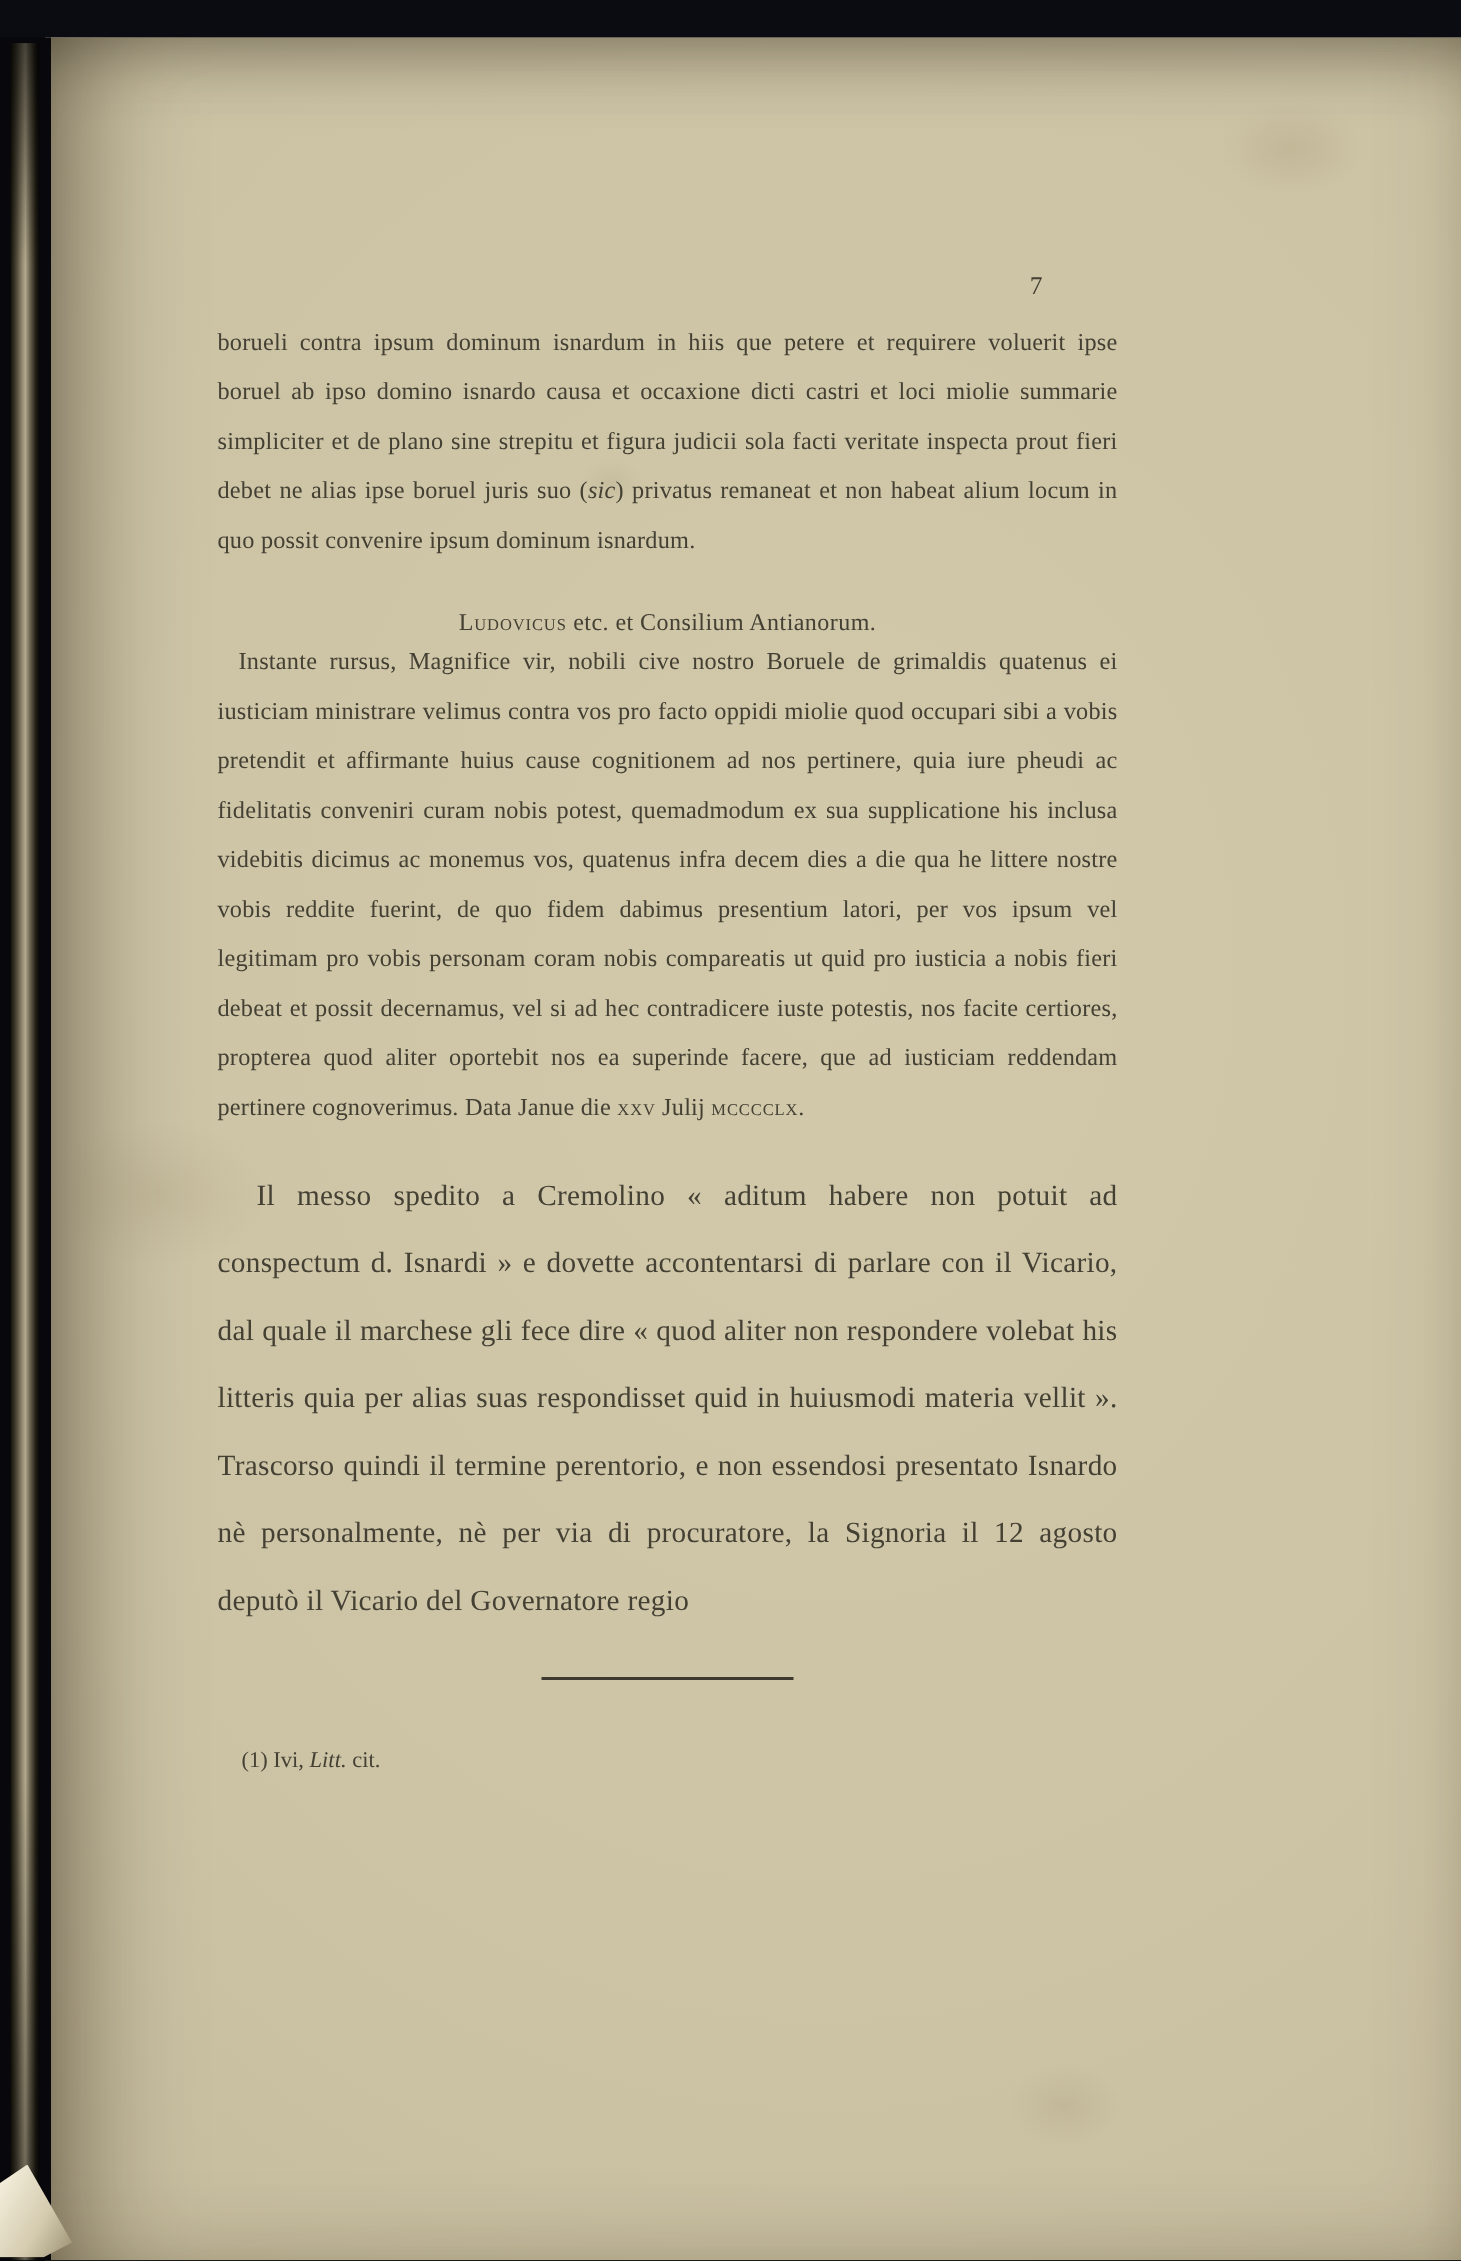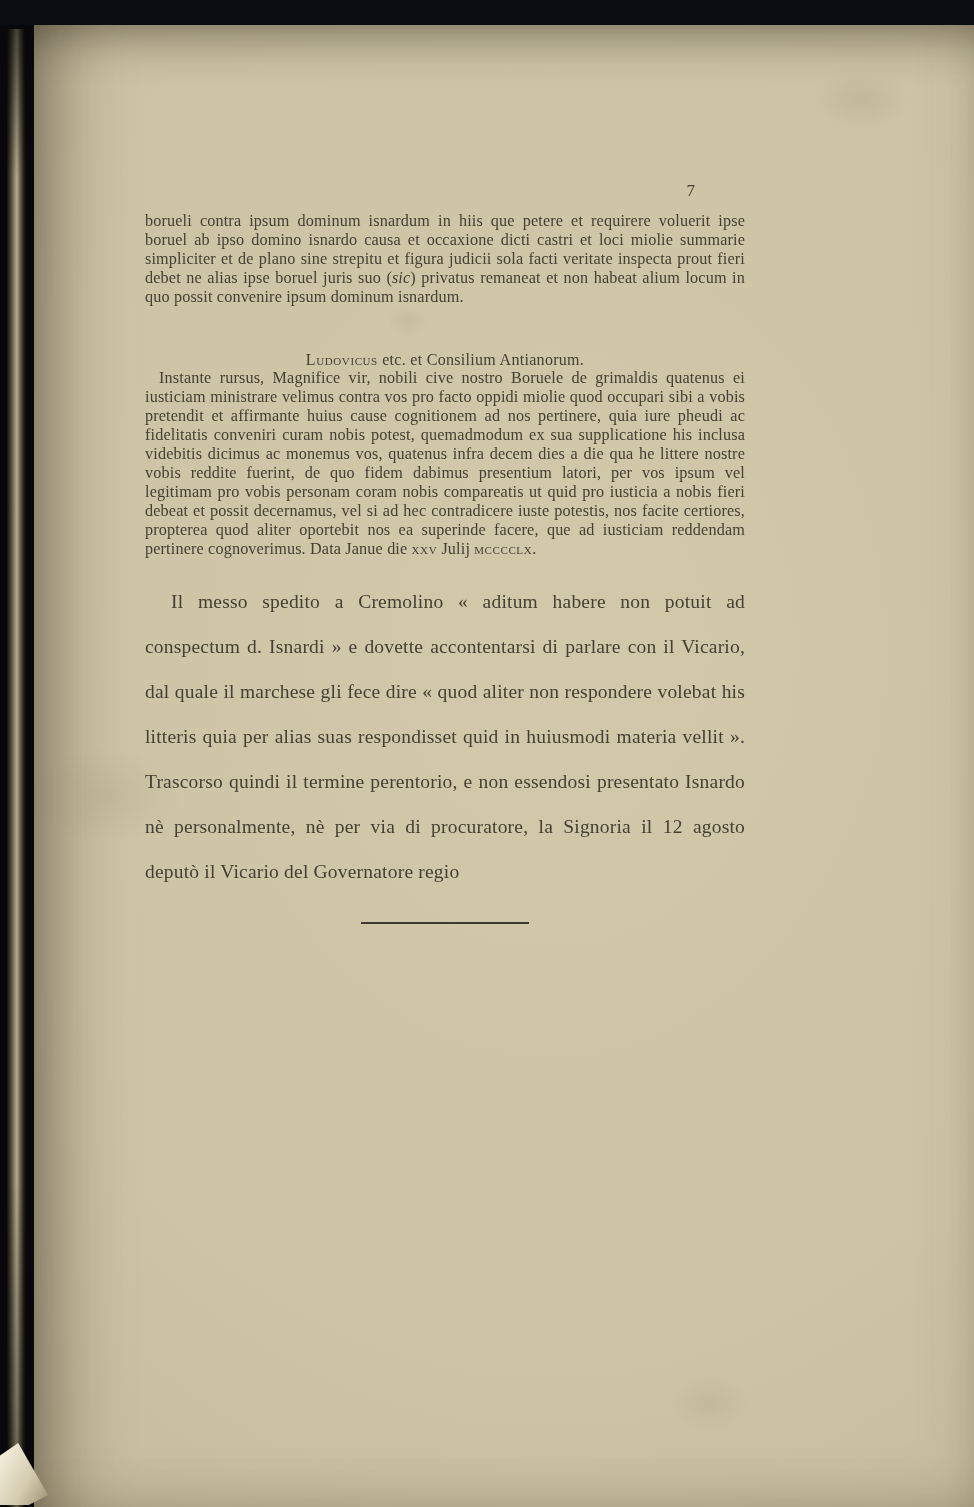--- a/index.html
+++ b/index.html
@@ -63,34 +63,34 @@
   }
   .page-number {
     text-align: right;
     padding-right: 50px;
     font-size: 17px;
     line-height: 22px;
   }
   p { margin: 0; }
   .latin {
     font-size: 16.2px;
-    line-height: 19px;
+    line-height: 33px;
     text-align: justify;
     letter-spacing: 0.15px;
   }
   .p-first { margin-top: 10px; }
   .italian {
     font-size: 19.5px;
     line-height: 33px;
     text-align: justify;
     letter-spacing: 0.2px;
   }
   .p-intro { margin-top: 24px; text-indent: 28px; }
   .heading {
-    margin-top: 44px;
+    margin-top: 30px;
     text-align: center;
     font-size: 16px;
     letter-spacing: 0.3px;
   }
   .p-letter { text-indent: 14px; }
   .p-narrative { margin-top: 20px; text-indent: 26px; line-height: 45px; }
   .footnote-rule {
     margin-top: 28px;
     width: 168px;
     border: 0;
@@ -119,20 +119,21 @@
 
 
       <div class="heading"><span class="seg-sc">Ludovicus</span><span> etc. et Consilium Antianorum.</span></div>
 
       <p class="latin p-letter"><span>Instante rursus, Magnifice vir, nobili cive nostro Boruele de grimaldis quatenus ei iusticiam ministrare velimus contra vos pro facto oppidi miolie quod occupari sibi a vobis pretendit et affirmante huius cause cognitionem ad nos pertinere, quia iure pheudi ac fidelitatis conveniri curam nobis potest, quemadmodum ex sua supplicatione his inclusa videbitis dicimus ac monemus vos, quatenus infra decem dies a die qua he littere nostre vobis reddite fuerint, de quo fidem dabimus presentium latori, per vos ipsum vel legitimam pro vobis personam coram nobis compareatis ut quid pro iusticia a nobis fieri debeat et possit decernamus, vel si ad hec contradicere iuste potestis, nos facite certiores, propterea quod aliter oportebit nos ea superinde facere, que ad iusticiam reddendam pertinere cognoverimus. Data Janue die </span><span class="seg-sc">xxv</span><span> Julij </span><span class="seg-sc">mcccclx</span><span>.</span></p>
 
       <p class="italian p-narrative"><span>Il messo spedito a Cremolino « aditum habere non potuit ad conspectum d. Isnardi » e dovette accontentarsi di parlare con il Vicario, dal quale il marchese gli fece dire « quod aliter non respondere volebat his litteris quia per alias suas respondisset quid in huiusmodi materia vellit ». Trascorso quindi il termine perentorio, e non essendosi presentato Isnardo nè personalmente, nè per via di procuratore, la Signoria il 12 agosto deputò il Vicario del Governatore regio</span></p>
 
       <hr class="footnote-rule">
 
+      <div class="footnote"><span>(1) Ivi, </span><span class="seg-i">Litt.</span><span> cit.</span></div>
 
     </div>
   </div>
 
   <div class="binding">
     <div class="binding-strips"></div>
   </div>
 
   <div class="page-curl"></div>
 

